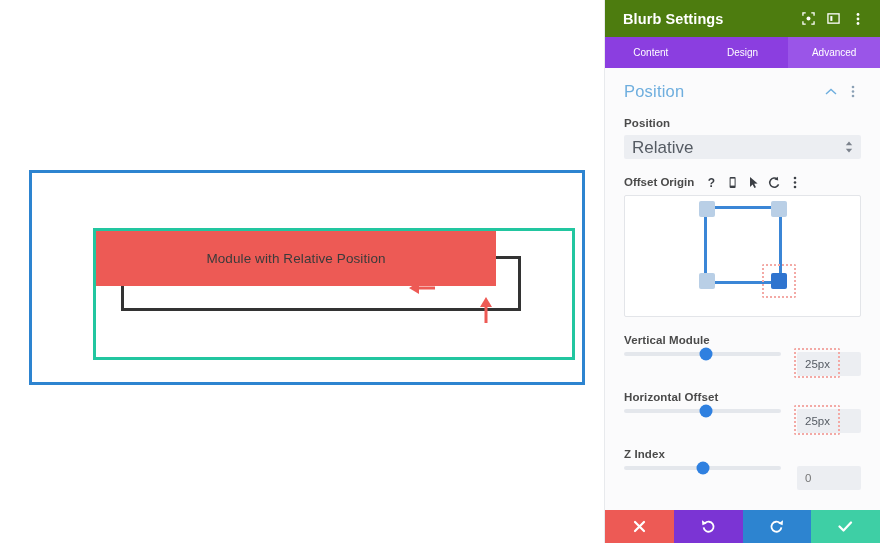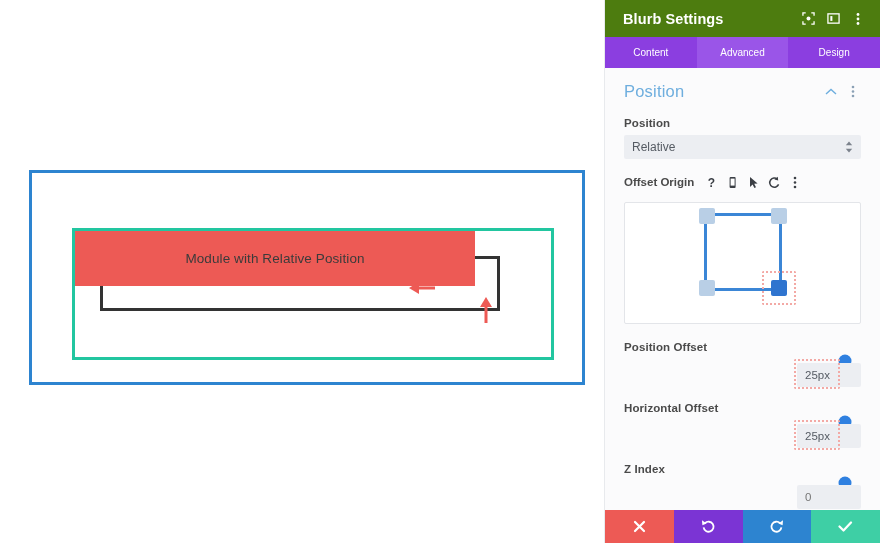--- a/index.html
+++ b/index.html
@@ -17,21 +17,21 @@
     width:604px; height:543px;
     background:#ffffff;
   }
   #section-box {
     position:absolute; left:29px; top:170px;
     width:556px; height:215px;
     border:3px solid #2d84d0;
     background:#ffffff;
   }
   #row-box {
-    position:absolute; left:40px; top:55px;
+    position:absolute; left:61px; top:55px;
     width:482px; height:132px;
     border:3px solid #22c6a0;
     background:#ffffff;
   }
   #ghost-box {
     position:absolute; left:25px; top:25px;
     width:400px; height:55px;
     border:3px solid #333333;
     background:#ffffff;
   }
@@ -105,30 +105,30 @@
     margin-bottom:6px; letter-spacing:.1px;
   }
   .field-block { margin-bottom:15px; }
 
   .select-wrap { position:relative; }
   select.dv-select {
     -webkit-appearance:none; appearance:none;
     width:100%; height:24px;
     background:#eceef2; border:none; border-radius:2px;
     font-family:"Liberation Sans", sans-serif;
-    font-size:12px; color:#555b63;
+    font-size:17px; color:#555b63;
     padding:0 22px 0 8px; cursor:pointer;
   }
   .select-arrows {
     position:absolute; right:8px; top:50%; transform:translateY(-50%);
     pointer-events:none;
   }
 
   #offset-origin-row {
-    display:flex; align-items:center; margin-bottom:12px;
+    display:flex; align-items:center; margin-bottom:5px;
   }
   #offset-origin-label {
     font-size:11.5px; color:#4a4a4a; font-weight:bold; margin-right:9px;
   }
   .oo-icon {
     width:16px; height:16px; margin-right:5px; cursor:pointer;
     display:flex; align-items:center; justify-content:center;
   }
 
   #origin-picker {
@@ -140,21 +140,21 @@
   .handle {
     position:absolute; width:16px; height:16px;
     background:#b9cfe6; border-radius:2px; cursor:pointer;
   }
   .handle.selected { background:#2f74cf; }
   .handle-hl {
     position:absolute; width:34px; height:34px;
     border:2px dotted #f3a9a5; border-radius:2px;
   }
 
-  .slider-row { display:flex; align-items:flex-end;flex-direction:column; }
+  .slider-row { display:flex; align-items:flex-start; }
   .slider-track {
     position:relative; flex:1 1 auto; height:4px;
     background:#e4e7ec; border-radius:2px; margin-right:16px; cursor:pointer;
   }
   .slider-thumb {
     position:absolute; top:50%; width:13px; height:13px;
     background:#2f80e0; border-radius:50%;
     transform:translate(-50%,-50%); cursor:pointer;
   }
   .num-input {
@@ -234,22 +234,22 @@
       <svg width="4" height="14" viewBox="0 0 4 14">
         <circle cx="2" cy="2.5" r="1.4" fill="#ffffff"></circle>
         <circle cx="2" cy="7" r="1.4" fill="#ffffff"></circle>
         <circle cx="2" cy="11.5" r="1.4" fill="#ffffff"></circle>
       </svg>
     </div>
   </div>
 
   <div id="tab-bar">
     <div class="tab">Content</div>
+    <div class="tab">Design</div>
     <div class="tab active">Advanced</div>
-    <div class="tab">Design</div>
   </div>
 
   <div id="panel-body">
 
     <div id="section-head">
       <div id="section-title">Position</div>
       <div class="sec-icon">
         <svg width="12" height="8" viewBox="0 0 12 8">
           <path d="M1,6 L6,1.5 L11,6" fill="none" stroke="#6eaede" stroke-width="1.4"></path>
         </svg>
@@ -320,21 +320,21 @@
         <div class="handle" style="left:0px; top:0px;"></div>
         <div class="handle" style="left:72px; top:0px;"></div>
         <div class="handle" style="left:0px; top:72px;"></div>
 
         <div class="handle-hl" style="left:63px; top:63px;"></div>
         <div class="handle selected" style="left:72px; top:72px;"></div>
       </div>
     </div>
 
     <div class="field-block">
-      <div class="field-label">Position Offset</div>
+      <div class="field-label">Vertical Module</div>
       <div class="slider-row">
         <div class="slider-track">
           <div class="slider-thumb" style="left:52%;"></div>
         </div>
         <div class="num-wrap">
           <div class="num-hl"></div>
           <input class="num-input" type="text" value="25px" style="">
         </div>
       </div>
     </div>

